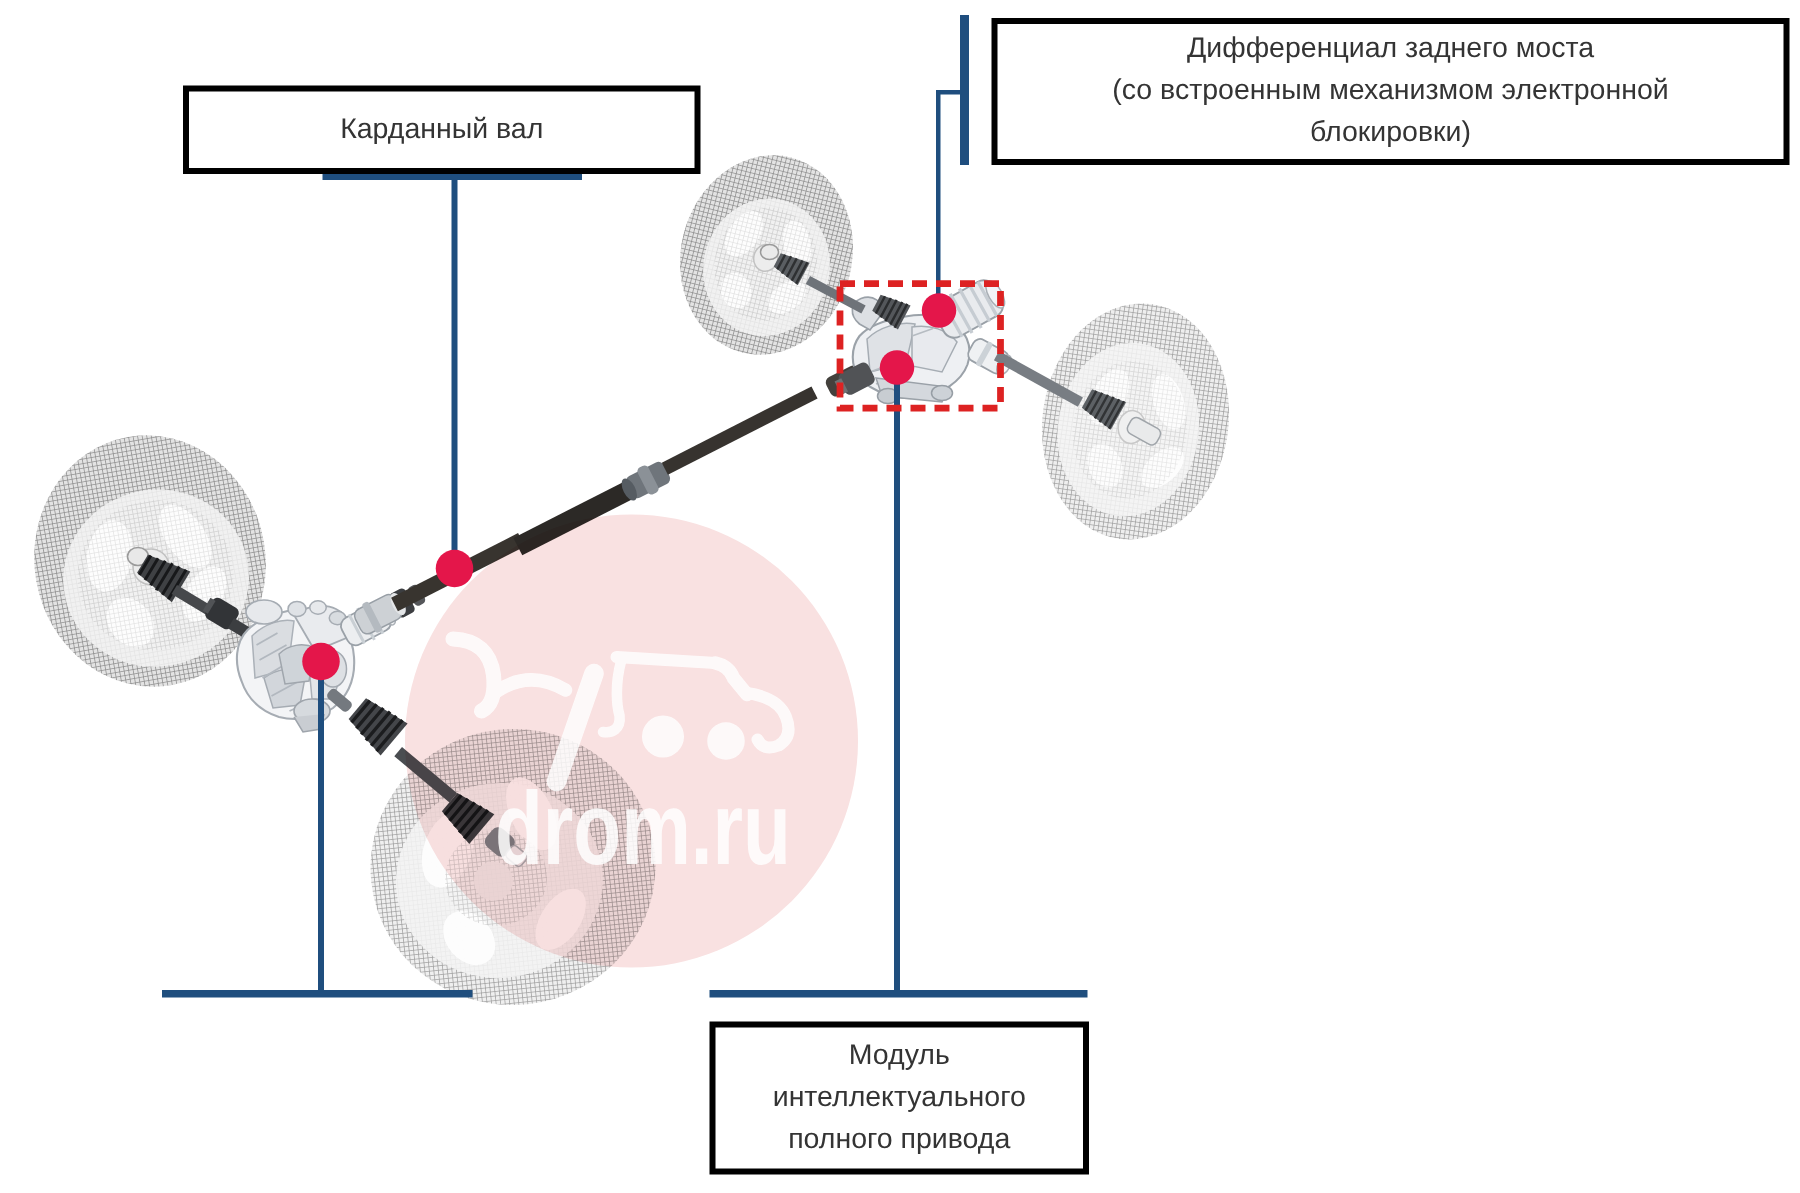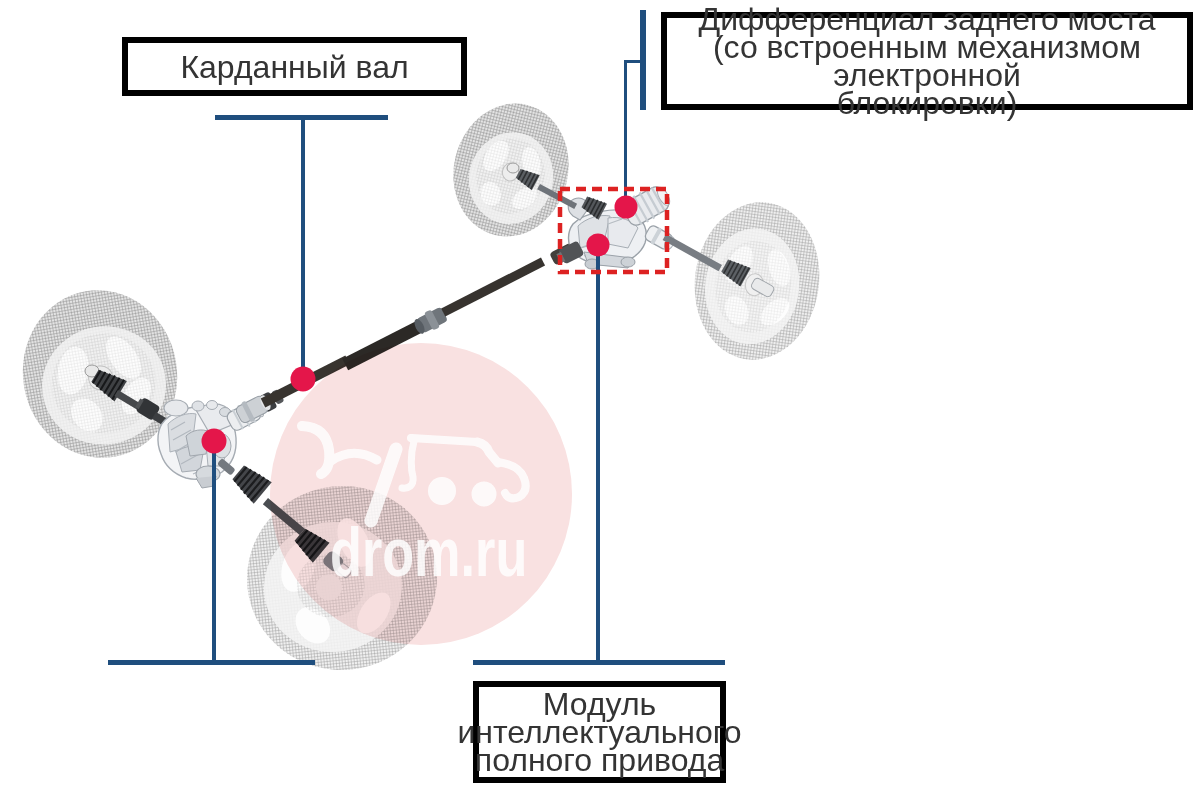--- a/index.html
+++ b/index.html
@@ -1,21 +1,21 @@
 <!DOCTYPE html>
 <html><head>
 <meta charset="utf-8">
 <style>
   html,body{margin:0;padding:0;background:#fff;}
   #stage{position:relative;width:1200px;height:795px;overflow:hidden;
          font-family:"Liberation Sans",sans-serif;background:#fff;}
   svg{position:absolute;left:0;top:0;}
-  .box{position:absolute;box-sizing:border-box;border:6px solid #000000;
+  .box{position:absolute;box-sizing:border-box;border:4px solid #000000;
        display:flex;align-items:center;justify-content:center;text-align:center;
-       color:#343434;font-size:32px;line-height:28px;background:transparent;}
+       color:#343434;font-size:19px;line-height:28px;background:transparent;}
 </style>
 </head>
 <body>
 <div id="stage">
 <svg width="1200" height="795" viewBox="0 0 1200 795">
 <defs>
   <pattern id="hp" width="3" height="3" patternUnits="userSpaceOnUse">
     <path d="M0,0H3M0,0V3" stroke="#8a8a8a" stroke-width="0.95" fill="none"></path>
   </pattern>
   <pattern id="hp2" width="3" height="3" patternUnits="userSpaceOnUse">
@@ -235,16 +235,16 @@
 
 <rect x="560" y="189" width="107" height="83" fill="none" stroke="#dd2222" stroke-width="4.5" stroke-dasharray="10 6"></rect>
 <g fill="#e4164a">
   <circle cx="303" cy="379" r="12.5"></circle>
   <circle cx="214" cy="441" r="12.5"></circle>
   <circle cx="626" cy="207" r="11.5"></circle>
   <circle cx="598" cy="245" r="11.5"></circle>
 </g>
 </svg>
 
-<div class="box" style="left:122px;top:37px;width:345px;height:59px;">Карданный вал</div>
+<div class="box" style="left:122px;top:57px;width:345px;height:59px;">Карданный вал</div>
 <div class="box" style="left:661px;top:12px;width:532px;height:98px;">Дифференциал заднего моста<br>(со встроенным механизмом электронной<br>блокировки)</div>
 <div class="box" style="left:473px;top:681px;width:253px;height:102px;">Модуль<br>интеллектуального<br>полного привода</div>
 </div>
 
 </body></html>

